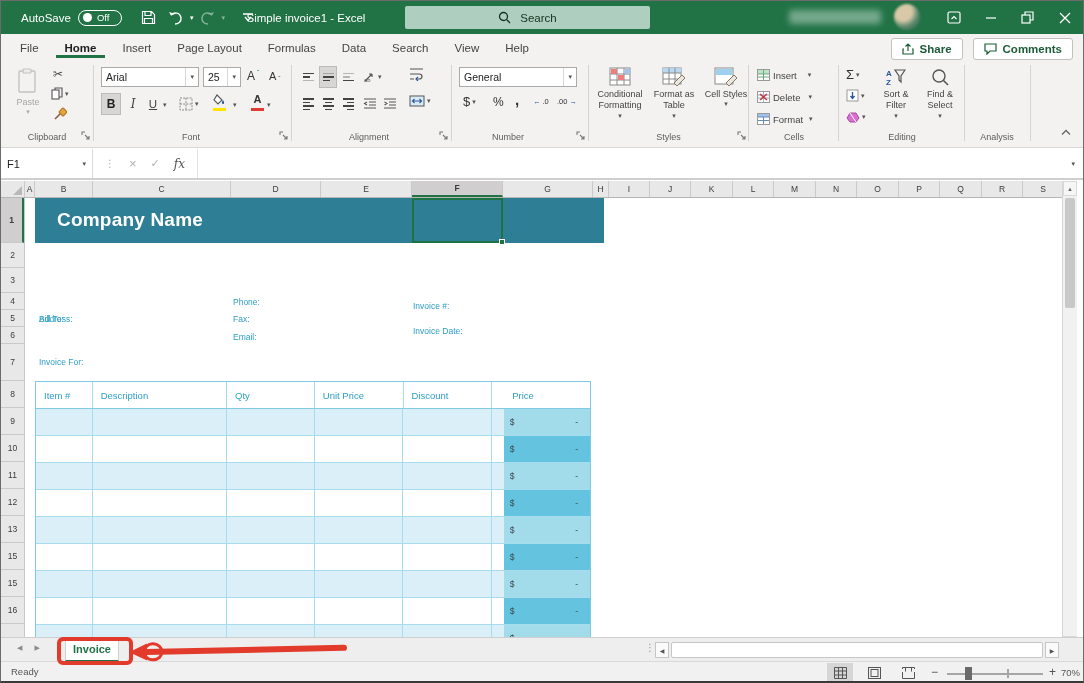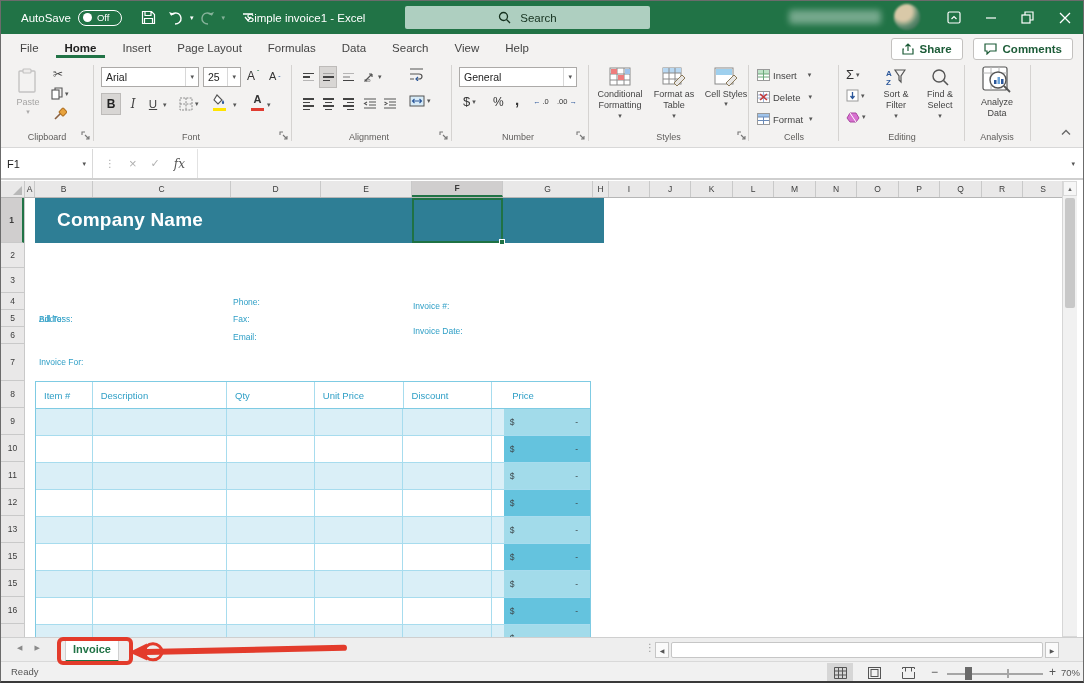--- a/index.html
+++ b/index.html
@@ -382,21 +382,21 @@
 
     <div class="combo" style="left:458px; top:6px; width:118px">
       <span>General</span>
         <span class="chevd">▾</span>
     </div>
     <span class="icon-btn" style="left:462px; top:33px; font-size:13px; color:#333">$ <span class="chevd">▾</span></span>
     <span class="icon-btn" style="left:492px; top:34px; font-size:12px; color:#333">%</span>
     <span class="icon-btn" style="left:514px; top:30px; font-size:15px; font-weight:700; color:#333">,</span>
     <span class="icon-btn" style="left:532px; top:36px; font-size:7.5px; color:#333"><span style="color:#2b579a">←</span>.0<br></span>
     <span class="icon-btn" style="left:556px; top:36px; font-size:7.5px; color:#333">.00<span style="color:#2b579a">→</span></span>
-    <div class="glabel" style="left:458px; width:118px">Number</div>
+    <div class="glabel" style="left:448px; width:118px">Number</div>
     <span class="launcher" style="left:575px">
         <svg width="9" height="9" viewBox="0 0 9 9">
           <path d="M1 4 V1 h3 M4 4 l4 4 M8 5 v3 h-3" fill="none" stroke="#777" stroke-width="1.1"></path>
         </svg>
       </span>
 
     <div class="big-btn" style="left:594px">
       <svg width="22" height="19" viewBox="0 0 22 19" style="margin-top:3px">
           <rect x="1" y="1" width="20" height="17" fill="#fff" stroke="#8a8a8a"></rect>
           <path d="M8 1 V18 M15 1 V18 M1 7 H21 M1 13 H21" stroke="#8a8a8a"></path>
@@ -492,32 +492,20 @@
     <div class="big-btn" style="left:918px; width:42px">
       <svg width="18" height="18" viewBox="0 0 18 18" style="margin-top:4px">
           <circle cx="8" cy="8" r="6" fill="none" stroke="#555" stroke-width="1.4"></circle>
           <path d="M12.5 12.5 L17 17" stroke="#555" stroke-width="1.6"></path>
         </svg>
       <span class="blabel">Find &amp; Select</span>
         <span class="chevd">▾</span>
     </div>
     <div class="glabel" style="left:840px; width:122px">Editing</div>
 
-    <div class="big-btn" style="left:970px; width:52px">
-      <svg width="30" height="28" viewBox="0 0 30 28" style="margin-top:2px">
-          <rect x="1" y="1" width="24" height="23" rx="2" fill="#fff" stroke="#555" stroke-width="1.2"></rect>
-          <path d="M1 7 h24 M9 1 v23 M17 1 v23" stroke="#b8b8b8"></path>
-          <circle cx="16" cy="14" r="8" fill="#fff" stroke="#555" stroke-width="1.4"></circle>
-          <rect x="12" y="14" width="2.5" height="4" fill="#2b579a"></rect>
-          <rect x="15.5" y="11" width="2.5" height="7" fill="#6aa2d8"></rect>
-          <rect x="19" y="13" width="2.5" height="5" fill="#2b579a"></rect>
-          <path d="M22 20 L28 26" stroke="#555" stroke-width="1.8"></path>
-        </svg>
-      <span class="blabel">Analyze Data</span>
-    </div>
     <div class="glabel" style="left:966px; width:60px">Analysis</div>
 
     <span class="launcher" style="left:1060px; top:68px">
         <svg width="10" height="7" viewBox="0 0 10 7">
           <path d="M1 5.5 L5 1.5 9 5.5" fill="none" stroke="#666" stroke-width="1.3"></path>
         </svg>
       </span>
   </div>
 
   <div class="fbar">

